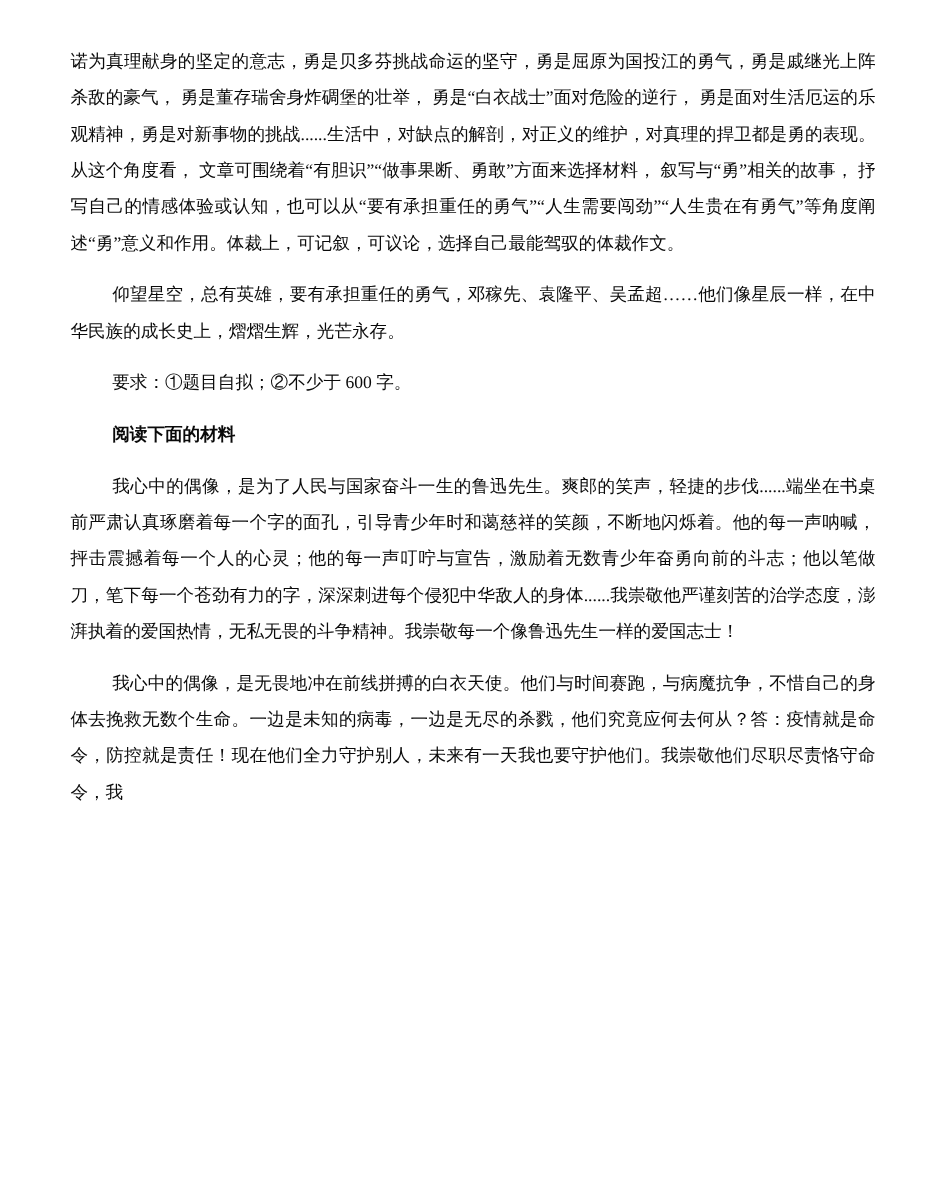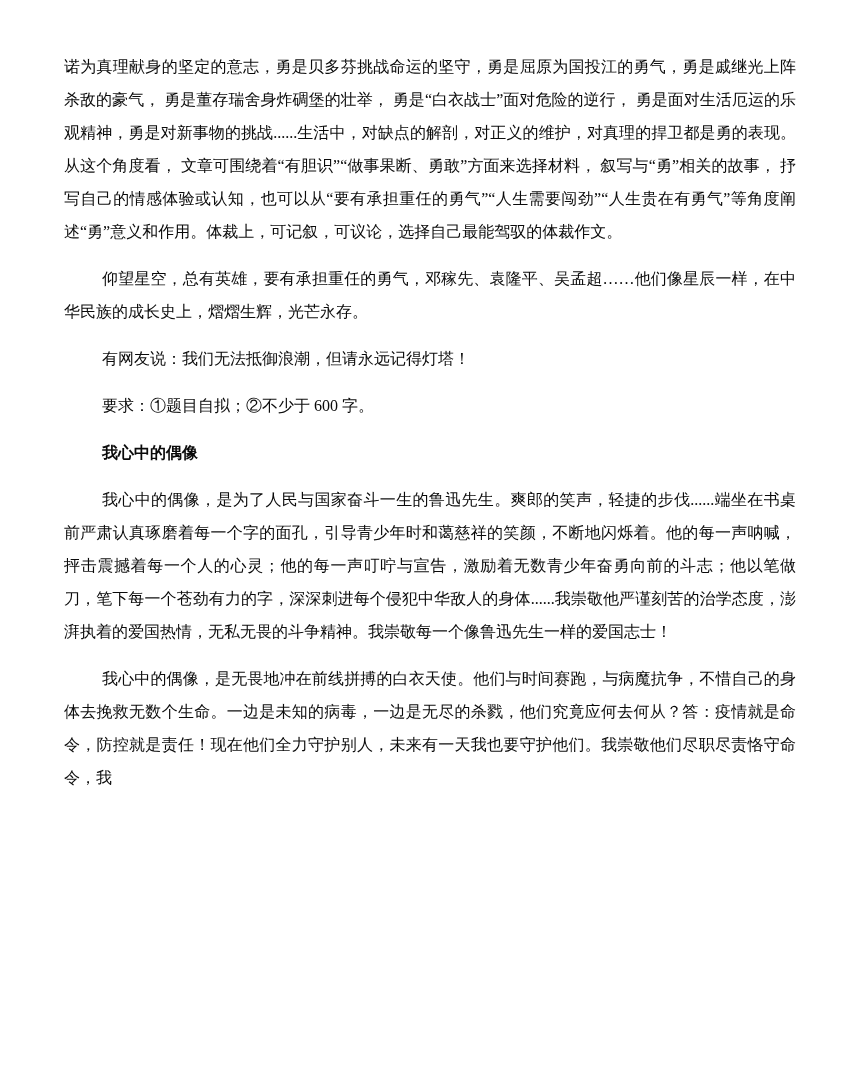--- a/index.html
+++ b/index.html
@@ -16,21 +16,21 @@
     padding: 40px 64px 0 64px;
     overflow: hidden;
     font-family: "Liberation Serif", "DejaVu Serif", serif;
     font-size: 16px;
     line-height: 33px;
     color: #0a0a0a;
     text-align: justify;
     text-justify: inter-ideograph;
   }
   .page p {
-    margin: 10px 0 14px 0;
+    margin: 0 0 14px 0;
     word-break: break-all;
   }
   .page p.indent {
     text-indent: 38px;
   }
   .page p.heading {
     font-weight: bold;
     text-indent: 38px;
     font-family: "Liberation Sans", "DejaVu Sans", sans-serif;
   }
@@ -38,24 +38,23 @@
 </head>
 <body>
 
 <div class="page">
   <p>诺为真理献身的坚定的意志，勇是贝多芬挑战命运的坚守，勇是屈原为国投江的勇气，勇是戚继光上阵杀敌的豪气， 勇是董存瑞舍身炸碉堡的壮举， 勇是“白衣战士”面对危险的逆行， 勇是面对生活厄运的乐观精神，勇是对新事物的挑战......生活中，对缺点的解剖，对正义的维护，对真理的捍卫都是勇的表现。从这个角度看， 文章可围绕着“有胆识”“做事果断、勇敢”方面来选择材料， 叙写与“勇”相关的故事， 抒写自己的情感体验或认知，也可以从“要有承担重任的勇气”“人生需要闯劲”“人生贵在有勇气”等角度阐述“勇”意义和作用。体裁上，可记叙，可议论，选择自己最能驾驭的体裁作文。</p>
 
 
   <p class="indent">仰望星空，总有英雄，要有承担重任的勇气，邓稼先、袁隆平、吴孟超……他们像星辰一样，在中华民族的成长史上，熠熠生辉，光芒永存。</p>
 
 
-  <p class="indent">有网友说：我们无法抵御浪潮，但请永远记得灯塔！</p>
 
 
   <p class="indent">要求：①题目自拟；②不少于 600 字。</p>
 
-  <p class="heading">我心中的偶像</p>
+  <p class="heading">阅读下面的材料</p>
 
 
   <p class="indent">我心中的偶像，是为了人民与国家奋斗一生的鲁迅先生。爽郎的笑声，轻捷的步伐......端坐在书桌前严肃认真琢磨着每一个字的面孔，引导青少年时和蔼慈祥的笑颜，不断地闪烁着。他的每一声呐喊，抨击震撼着每一个人的心灵；他的每一声叮咛与宣告，激励着无数青少年奋勇向前的斗志；他以笔做刀，笔下每一个苍劲有力的字，深深刺进每个侵犯中华敌人的身体......我崇敬他严谨刻苦的治学态度，澎湃执着的爱国热情，无私无畏的斗争精神。我崇敬每一个像鲁迅先生一样的爱国志士！</p>
 
   <p class="indent">我心中的偶像，是无畏地冲在前线拼搏的白衣天使。他们与时间赛跑，与病魔抗争，不惜自己的身体去挽救无数个生命。一边是未知的病毒，一边是无尽的杀戮，他们究竟应何去何从？答：疫情就是命令，防控就是责任！现在他们全力守护别人，未来有一天我也要守护他们。我崇敬他们尽职尽责恪守命令，我</p>
 </div>
 
 </body></html>

